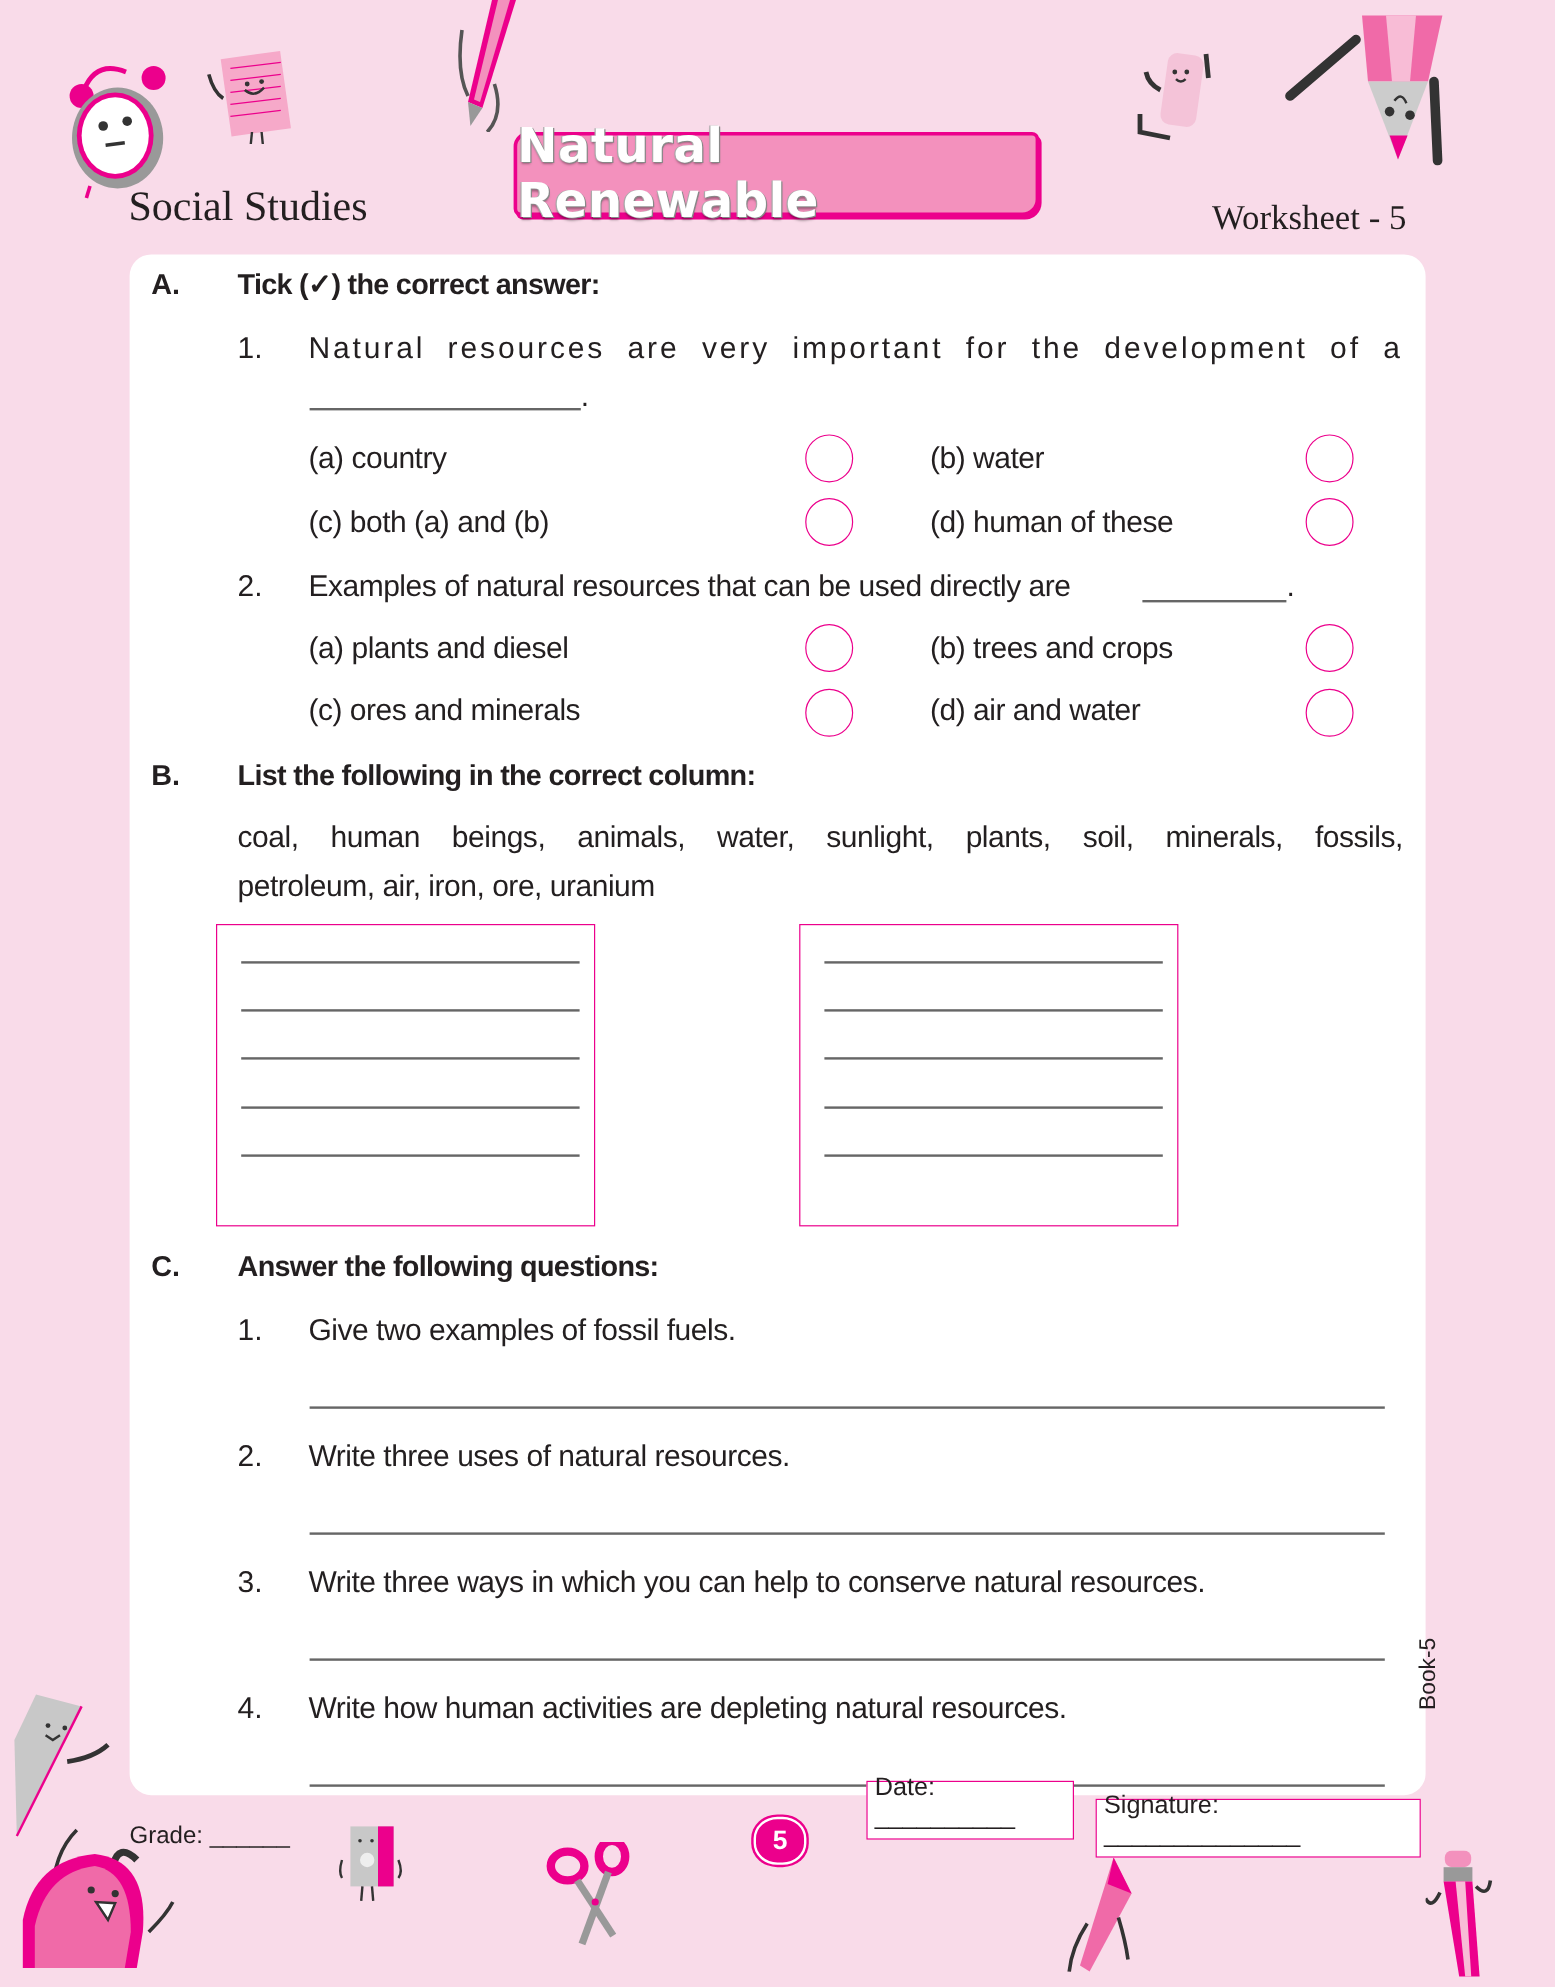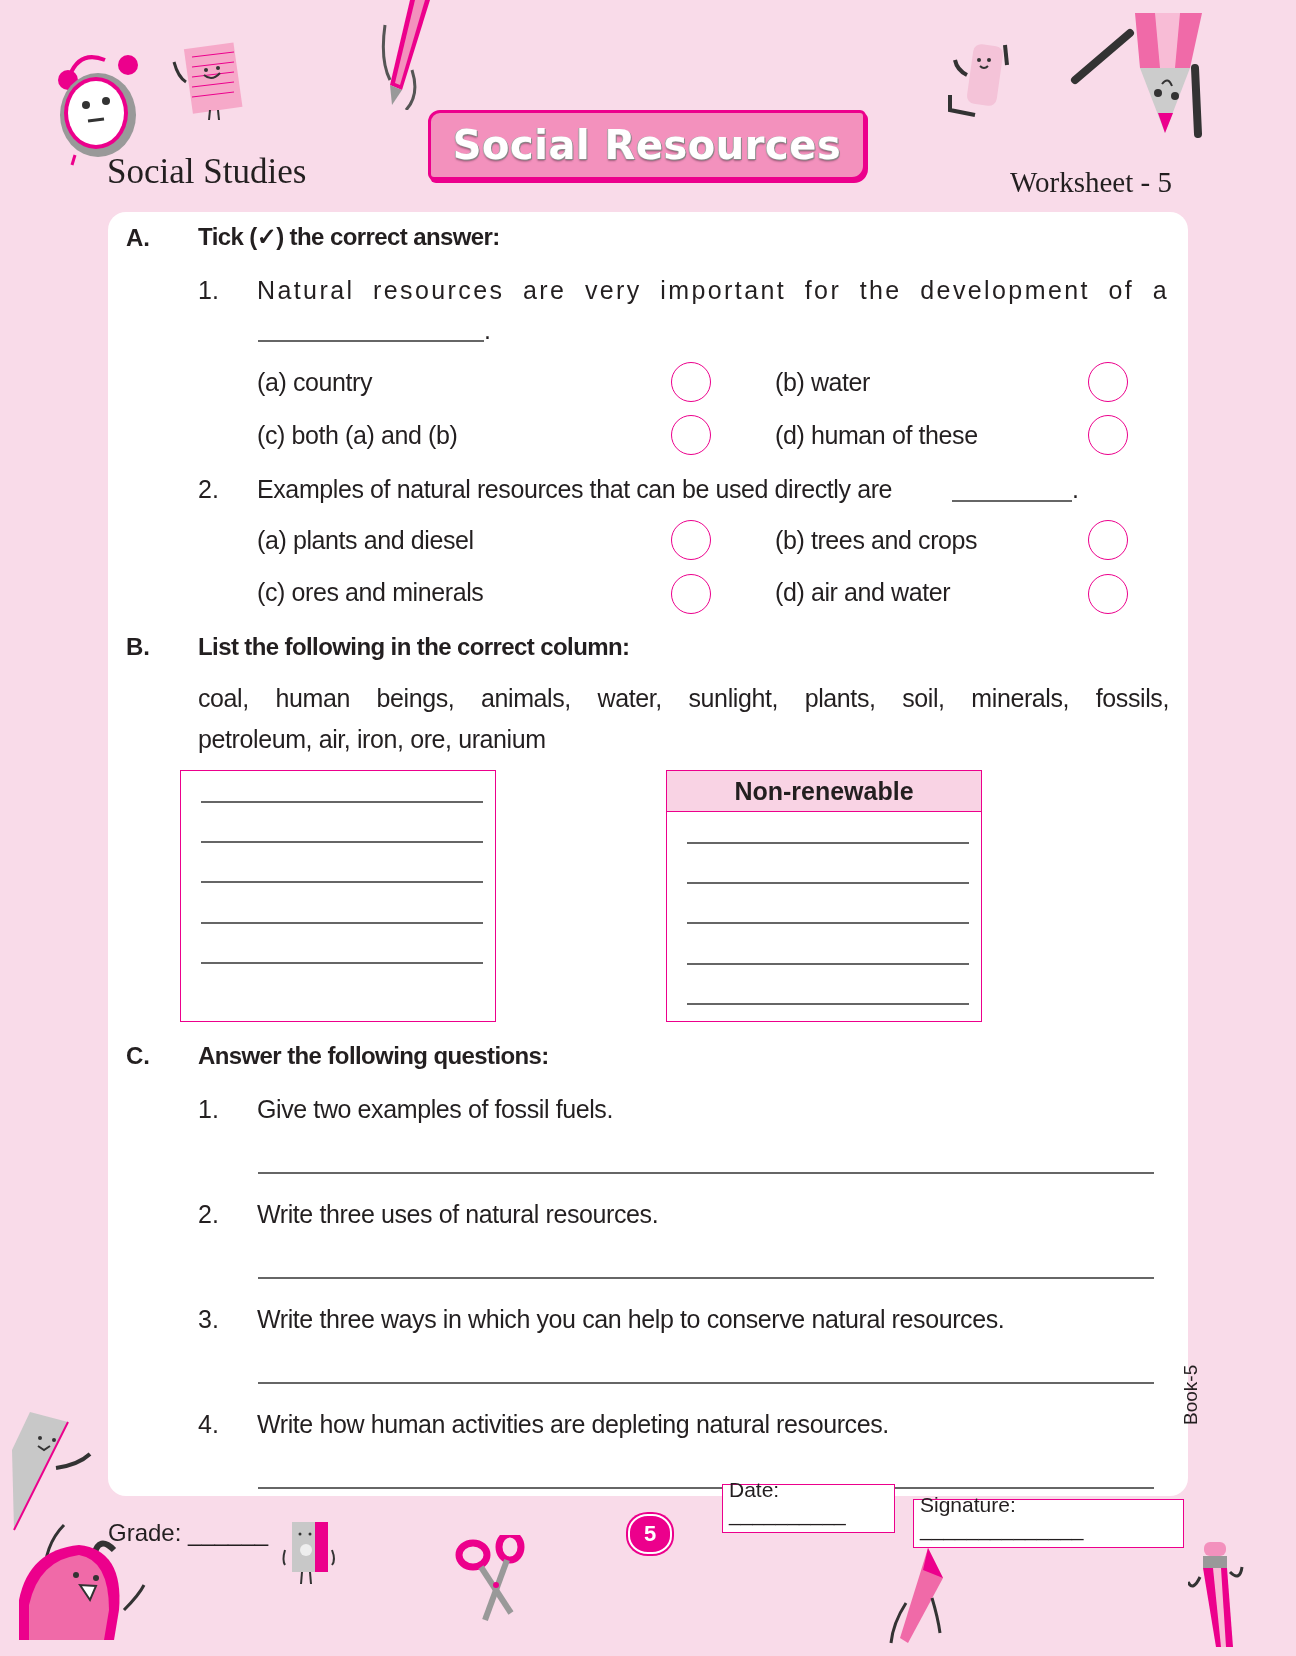--- a/index.html
+++ b/index.html
@@ -46,21 +46,21 @@
   .col-box {
     width:316px; height:252px; border:1.6px solid #ec008c; box-sizing:border-box; background:#fff;
   }
   .col-head {
     height:40px; background:#f9d3e4; border-bottom:1.6px solid #ec008c;
     display:flex; align-items:center; justify-content:center;
     font-size:25px; font-weight:bold;
   }
   .col-line { position:absolute; left:20px; right:12px; border-bottom:2px solid #666; height:0; }
   .ans-line { position:absolute; border-bottom:2px solid #666; height:0; }
-  .footer-text { font-size:24px; }
+  .footer-text { font-size:20px; }
   .footer-box {
     border:1.5px solid #ec008c; background:#fff; box-sizing:border-box;
     display:flex; align-items:flex-end; padding:0 4px 6px 6px; font-size:21px;
   }
   .book-label {
     left:1180px; top:1425px; font-size:19px; transform:rotate(-90deg); transform-origin:left top;
   }
   .page-badge {
     left:628px; top:1514px; width:40px; height:36px;
     background:#ec008c; border-radius:45%; border:2px solid #fff;
@@ -183,21 +183,21 @@
   <rect x="16" y="0" width="22" height="14" rx="6" fill="#f391bd"></rect>
   <rect x="15" y="14" width="24" height="12" fill="#999"></rect>
   <polygon points="15,26 39,26 45,105 28,105" fill="#ec008c"></polygon>
   <polygon points="25,26 33,26 38,105 33,105" fill="#f8bcd6"></polygon>
   <path d="M12 35 Q5 50 0 40" stroke="#333" stroke-width="3" fill="none"></path>
   <path d="M42 30 Q52 40 54 25" stroke="#333" stroke-width="3" fill="none"></path>
 </svg>
 
 <div class="abs subject">Social Studies</div>
 <div class="abs title-box">
-  <span class="title-text">Social Resources</span>
+  <span class="title-text">Natural Renewable</span>
 </div>
 <div class="abs worksheet-no">Worksheet - 5</div>
 
 <div class="abs card"></div>
 
 <div class="abs sec-letter" style="left:126px;top:224px">A.</div>
 <div class="abs sec-title" style="left:198px;top:223px">Tick (✓) the correct answer:</div>
 
 <div class="abs q-num" style="left:198px;top:276px">1.</div>
 <div class="abs q-text" style="left:257px;top:276px;width:912px;text-align:justify;text-align-last:justify;letter-spacing:2.4px">Natural resources are very important for the development of a</div>
@@ -237,21 +237,20 @@
 <div class="abs col-box" style="left:180px;top:770px">
   <div style="position:relative;height:210px">
     <div class="col-line" style="top:30px"></div>
     <div class="col-line" style="top:70px"></div>
     <div class="col-line" style="top:110px"></div>
     <div class="col-line" style="top:151px"></div>
     <div class="col-line" style="top:191px"></div>
   </div>
 </div>
 <div class="abs col-box" style="left:666px;top:770px">
-  <div class="col-head">Non-renewable</div>
   <div style="position:relative;height:210px">
     <div class="col-line" style="top:30px"></div>
     <div class="col-line" style="top:70px"></div>
     <div class="col-line" style="top:110px"></div>
     <div class="col-line" style="top:151px"></div>
     <div class="col-line" style="top:191px"></div>
   </div>
 </div>
 
 <div class="abs sec-letter" style="left:126px;top:1042px">C.</div>

